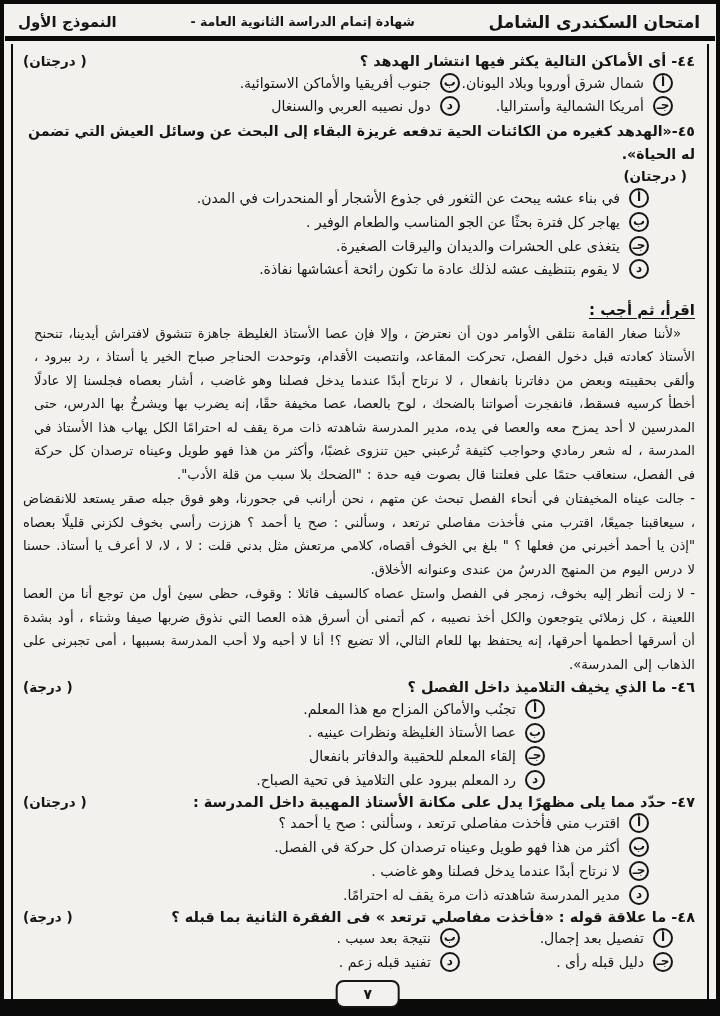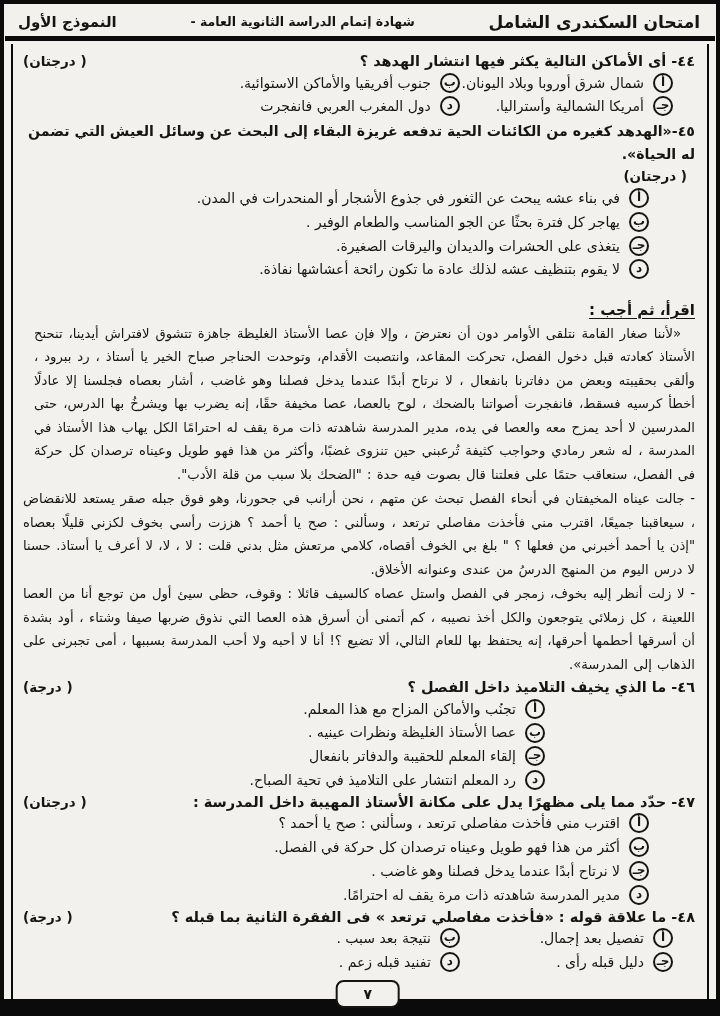--- a/index.html
+++ b/index.html
@@ -117,21 +117,21 @@
         <span class="opt-text">جنوب أفريقيا والأماكن الاستوائية.</span>
       </div>
     </div>
     <div class="opt-grid">
       <div class="opt-cell c1">
         <span class="circle">جـ</span>
         <span class="opt-text">أمريكا الشمالية وأستراليا.</span>
       </div>
       <div class="opt-cell c2">
         <span class="circle">د</span>
-        <span class="opt-text">دول المغرب العربي فانفجرت</span>
+        <span class="opt-text">دول نصيبه العربي والسنغال</span>
       </div>
     </div>
 
     <div class="q-intro">٤٥-«الهدهد كغيره من الكائنات الحية تدفعه غريزة البقاء إلى البحث عن وسائل العيش التي تضمن له الحياة».</div>
     <div class="q-head">
       <span class="q-points">( درجتان)</span>
     </div>
     <div class="opt-row indent-a">
       <span class="circle">أ</span>
       <span class="opt-text">في بناء عشه يبحث عن الثغور في جذوع الأشجار أو المنحدرات في المدن.</span>
@@ -167,21 +167,21 @@
     <div class="opt-row indent-b">
       <span class="circle">ب</span>
       <span class="opt-text">عصا الأستاذ الغليظة ونظرات عينيه .</span>
     </div>
     <div class="opt-row indent-b">
       <span class="circle">جـ</span>
       <span class="opt-text">إلقاء المعلم للحقيبة والدفاتر بانفعال</span>
     </div>
     <div class="opt-row indent-b">
       <span class="circle">د</span>
-      <span class="opt-text">رد المعلم انتشار على التلاميذ في تحية الصباح.</span>
+      <span class="opt-text">رد المعلم ببرود على التلاميذ في تحية الصباح.</span>
     </div>
 
     <div class="q-head">
       <span class="q-text">٤٧- حدّد مما يلى مظهرًا يدل على مكانة الأستاذ المهيبة داخل المدرسة :</span>
       <span class="q-points">( درجتان)</span>
     </div>
     <div class="opt-row indent-a">
       <span class="circle">أ</span>
       <span class="opt-text">اقترب مني فأخذت مفاصلي ترتعد ، وسألني : صح يا أحمد ؟</span>
     </div>

